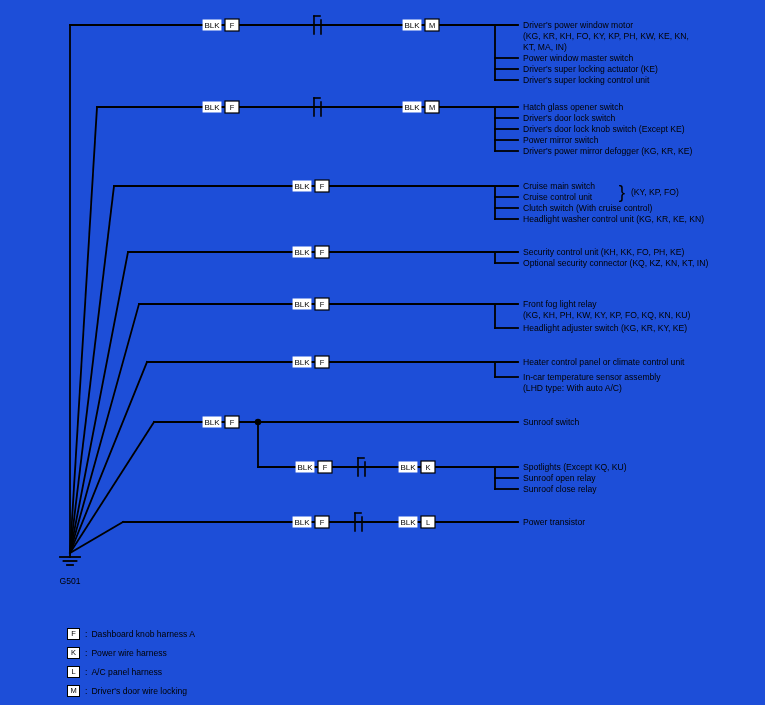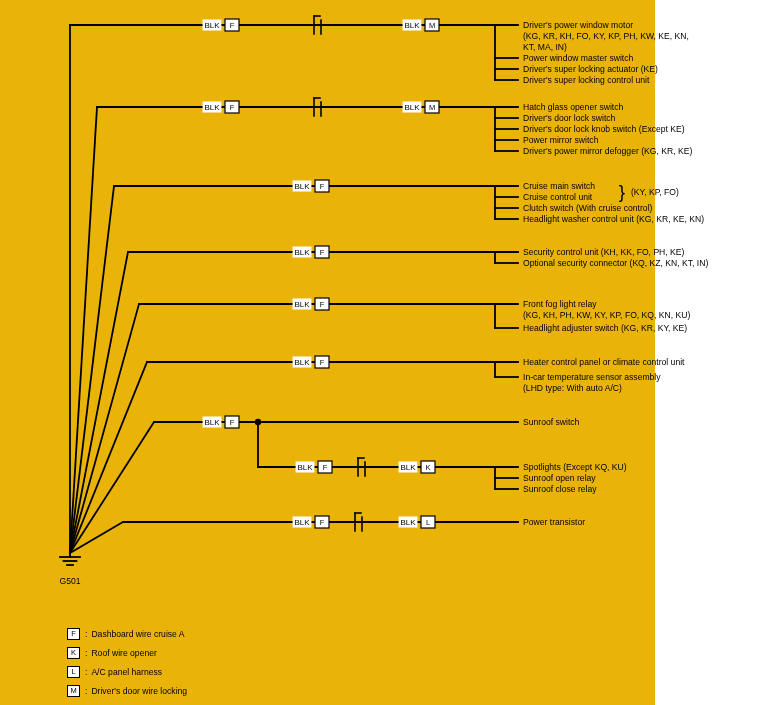--- a/index.html
+++ b/index.html
@@ -1,21 +1,21 @@
 <!DOCTYPE html>
 <html><head>
 <meta charset="utf-8">
 <style>
   * { margin: 0; padding: 0; box-sizing: border-box; }
   html, body { background: #ffffff; }
   body {
     width: 765px; height: 705px; overflow: hidden;
     font-family: "Liberation Sans", "DejaVu Sans", sans-serif;
   }
-  .stage { position: relative; width: 655px; height: 705px; background: #eab308; }
+  .stage { position: relative; width: 765px; height: 705px; background: #1d4ed8; }
   svg { position: absolute; left: 0; top: 0; }
   svg text { font-family: "Liberation Sans", "DejaVu Sans", sans-serif; fill: #000; }
 
   .legend { position: absolute; left: 67px; top: 624px; font-size: 8.6px; color: #000; }
   .legend-row { display: flex; align-items: center; height: 19px; }
   .hbox {
     display: inline-flex; width: 13px; height: 12px; border: 1px solid #000;
     align-items: center; justify-content: center; font-size: 7.5px; background: #fff;
     flex: 0 0 auto;
   }
@@ -165,26 +165,26 @@
       <line x1="60" y1="557" x2="80" y2="557" stroke="#000" stroke-width="1.8" stroke-linecap="square"></line>
       <line x1="63.5" y1="561" x2="76.5" y2="561" stroke="#000" stroke-width="1.8" stroke-linecap="square"></line>
       <line x1="67" y1="565" x2="73" y2="565" stroke="#000" stroke-width="1.8" stroke-linecap="square"></line>
       <text x="70" y="584.01" font-size="8.6" text-anchor="middle">G501</text>
     </svg>
 
   <div class="legend">
     <div class="legend-row">
       <span class="hbox">F</span>
       <span class="sep">:</span>
-      <span>Dashboard wire cruise A</span>
+      <span>Dashboard knob harness A</span>
     </div>
     <div class="legend-row">
       <span class="hbox">K</span>
       <span class="sep">:</span>
-      <span>Roof wire opener</span>
+      <span>Power wire harness</span>
     </div>
     <div class="legend-row">
       <span class="hbox">L</span>
       <span class="sep">:</span>
       <span>A/C panel harness</span>
     </div>
     <div class="legend-row">
       <span class="hbox">M</span>
       <span class="sep">:</span>
       <span>Driver's door wire locking</span>

